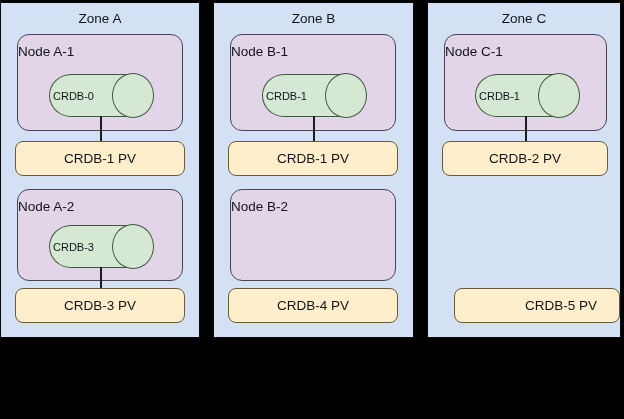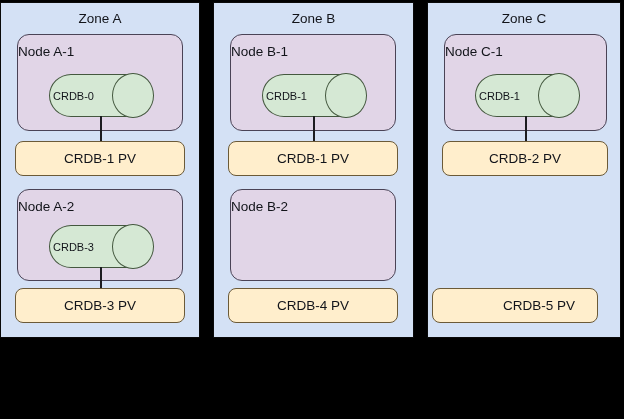--- a/index.html
+++ b/index.html
@@ -170,17 +170,17 @@
       </div>
       <div class="cylinder" style="left: 47px; top: 71px; width: 104px; height: 43px;">
         <div class="cyl-body"></div>
         <div class="cyl-cap"></div>
         <div class="cyl-label">CRDB-1</div>
       </div>
       <div class="connector" style="left: 97px; top: 113px; height: 26px;"></div>
       <div class="pv" style="left: 14px; top: 138px; width: 166px; height: 35px;">
         <span class="pv-label">CRDB-2 PV</span>
       </div>
-      <div class="pv" style="left: 4px; top: 285px; width: 166px; height: 35px; padding-left: 48px;">
+      <div class="pv" style="left: 26px; top: 285px; width: 166px; height: 35px; padding-left: 48px;">
         <span class="pv-label">CRDB-5 PV</span>
       </div>
     </div>
   </div>
 
 </body></html>

